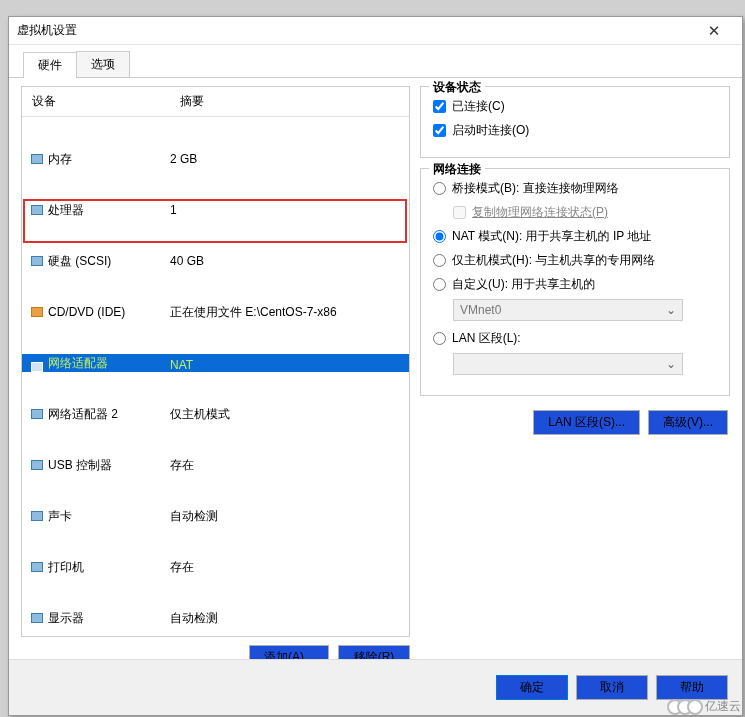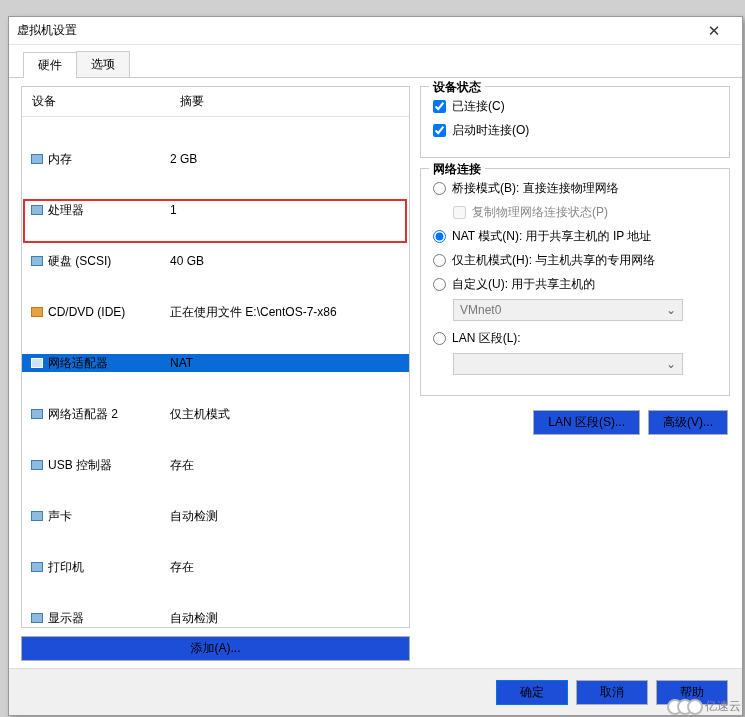--- a/index.html
+++ b/index.html
@@ -15,40 +15,40 @@
     .content { display: flex; padding: 8px 12px 50px 12px; gap: 10px; height: calc(100% - 28px - 28px); }
     .left-panel { flex: 1; display:flex; flex-direction:column; }
     .device-table { flex:1; border: 1px solid #ccc; position: relative; padding:0;}
     .device-header { display: flex; border-bottom: 1px solid #e0e0e0; }
     .device-header div { padding: 6px 10px; font-weight: normal; }
     .col-name { width: 148px; }
     .col-summ { flex: 1; }
     .device-rows { position:relative; }
     .highlight-box { position:absolute; left:1px; right:2px; top:49px; height:44px; border:2px solid #e03030; pointer-events:none; }
     .device-row { display: flex; align-items:center; height: 18px; padding-left:6px;margin-top:33px;}
-    .device-row.selected { background: #0a6bd6; color: #000000; }
+    .device-row.selected { background: #0a6bd6; color: #bef264; align-items: flex-end; }
     .device-row .icon-cell { width: 18px; display:flex; align-items:center; justify-content:center; }
     .device-row .name-cell { width: 124px; padding-left:2px; white-space:nowrap; }
     .device-row .summ-cell { flex:1; white-space:nowrap; overflow:hidden; }
     .icon-square { width:12px; height:10px; border:1px solid #3c7faf; background:#8fbbe0; }
     .icon-square.sel { border-color:#fff; background:#cfe3f5; }
     .icon-square.orange { border-color:#c07a20; background:#e8a040; }
-    .left-buttons { display:flex; justify-content:flex-end; gap:18px; padding-top:8px;flex-direction:column; }
+    .left-buttons { display:flex; justify-content:flex-end; gap:9px; padding-top:8px; }
     .btn { padding: 3px 14px; border: 1px solid #adadad; background: #1d4ed8; min-width:72px; text-align:center;}
     .btn.primary { border-color:#0078d7; }
     .right-panel { width: 310px; }
     .fieldset { border: 1px solid #ccc; margin-bottom: 10px; padding: 10px 12px 12px; position:relative; }
     .fieldset .legend { position:absolute; top:-8px; left:8px; background:#fff; padding:0 4px;font-weight:bold; }
     .chk-row, .rad-row { display:flex; align-items:center; gap:6px; margin-bottom:6px; line-height:1.5; }
-    .indent { margin-left: 20px; }
+    .indent { margin-left: 20px; text-decoration: underline; }
     .disabled { color:#888; }
     .combo { width: 230px; height:22px; border:1px solid #ccc; background:#f0f0f0; display:flex; align-items:center; padding:0 6px; color:#777; margin-left:20px; margin-top:3px; margin-bottom:8px; position:relative;}
     .combo::after{ content:"⌄"; position:absolute; right:6px; color:#666; }
     .rp-buttons { display:flex; justify-content:flex-end; gap:8px; padding:4px 2px; }
-    .bottom-bar { position:absolute; bottom:0; left:0; right:0; height:47px; border-top:1px solid #ddd; display:flex; align-items:center; justify-content:flex-end; gap:8px; padding:0 14px; background:#f0f0f0; }
+    .bottom-bar { position:absolute; bottom:0; left:0; right:0; height:56px; border-top:1px solid #ddd; display:flex; align-items:center; justify-content:flex-end; gap:8px; padding:0 14px; background:#f0f0f0; }
     .watermark { position:absolute; right:4px; bottom:2px; font-size:11px; color:#888; display:flex; align-items:center; gap:2px;}
     .wm-circles{ display:flex; }
     .wm-c{ width:16px; height:16px; border:2px solid #bbb; border-radius:50%; margin-left:-6px; background:#fff;}
     input[type=checkbox], input[type=radio]{ width:13px; height:13px; }
   </style>
 </head>
 <body>
 
 <div class="dialog">
   <div class="titlebar">

